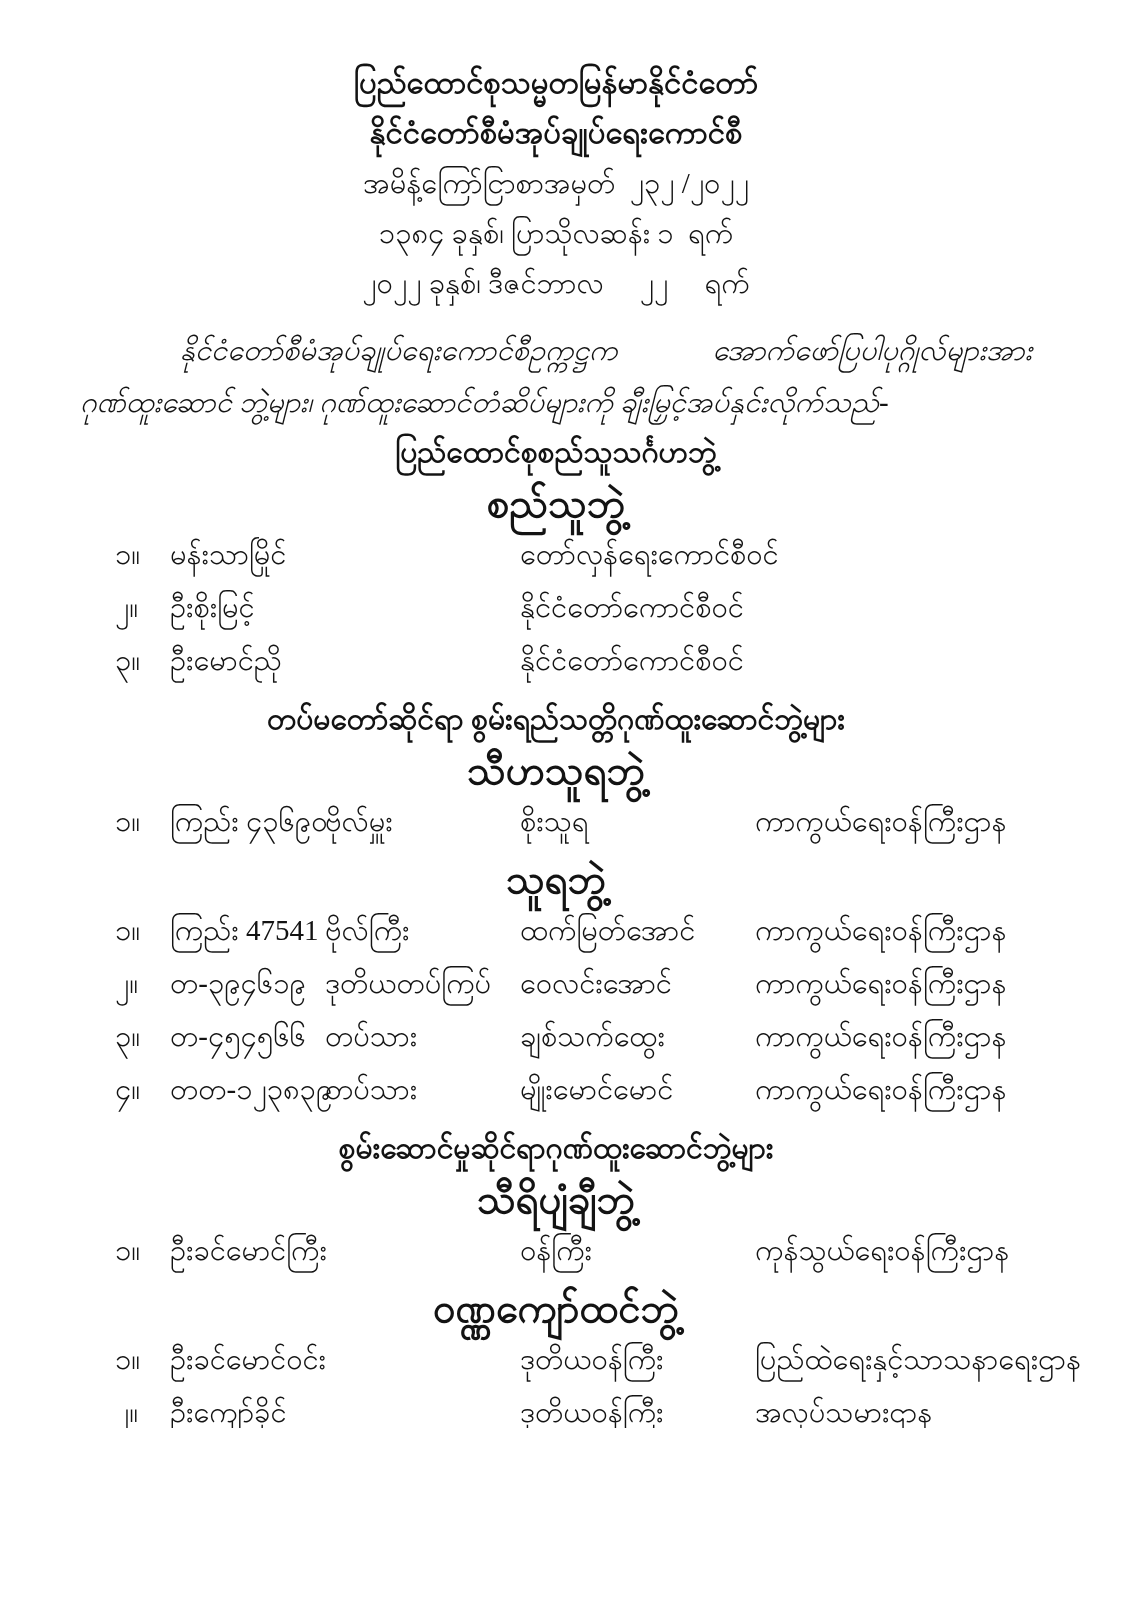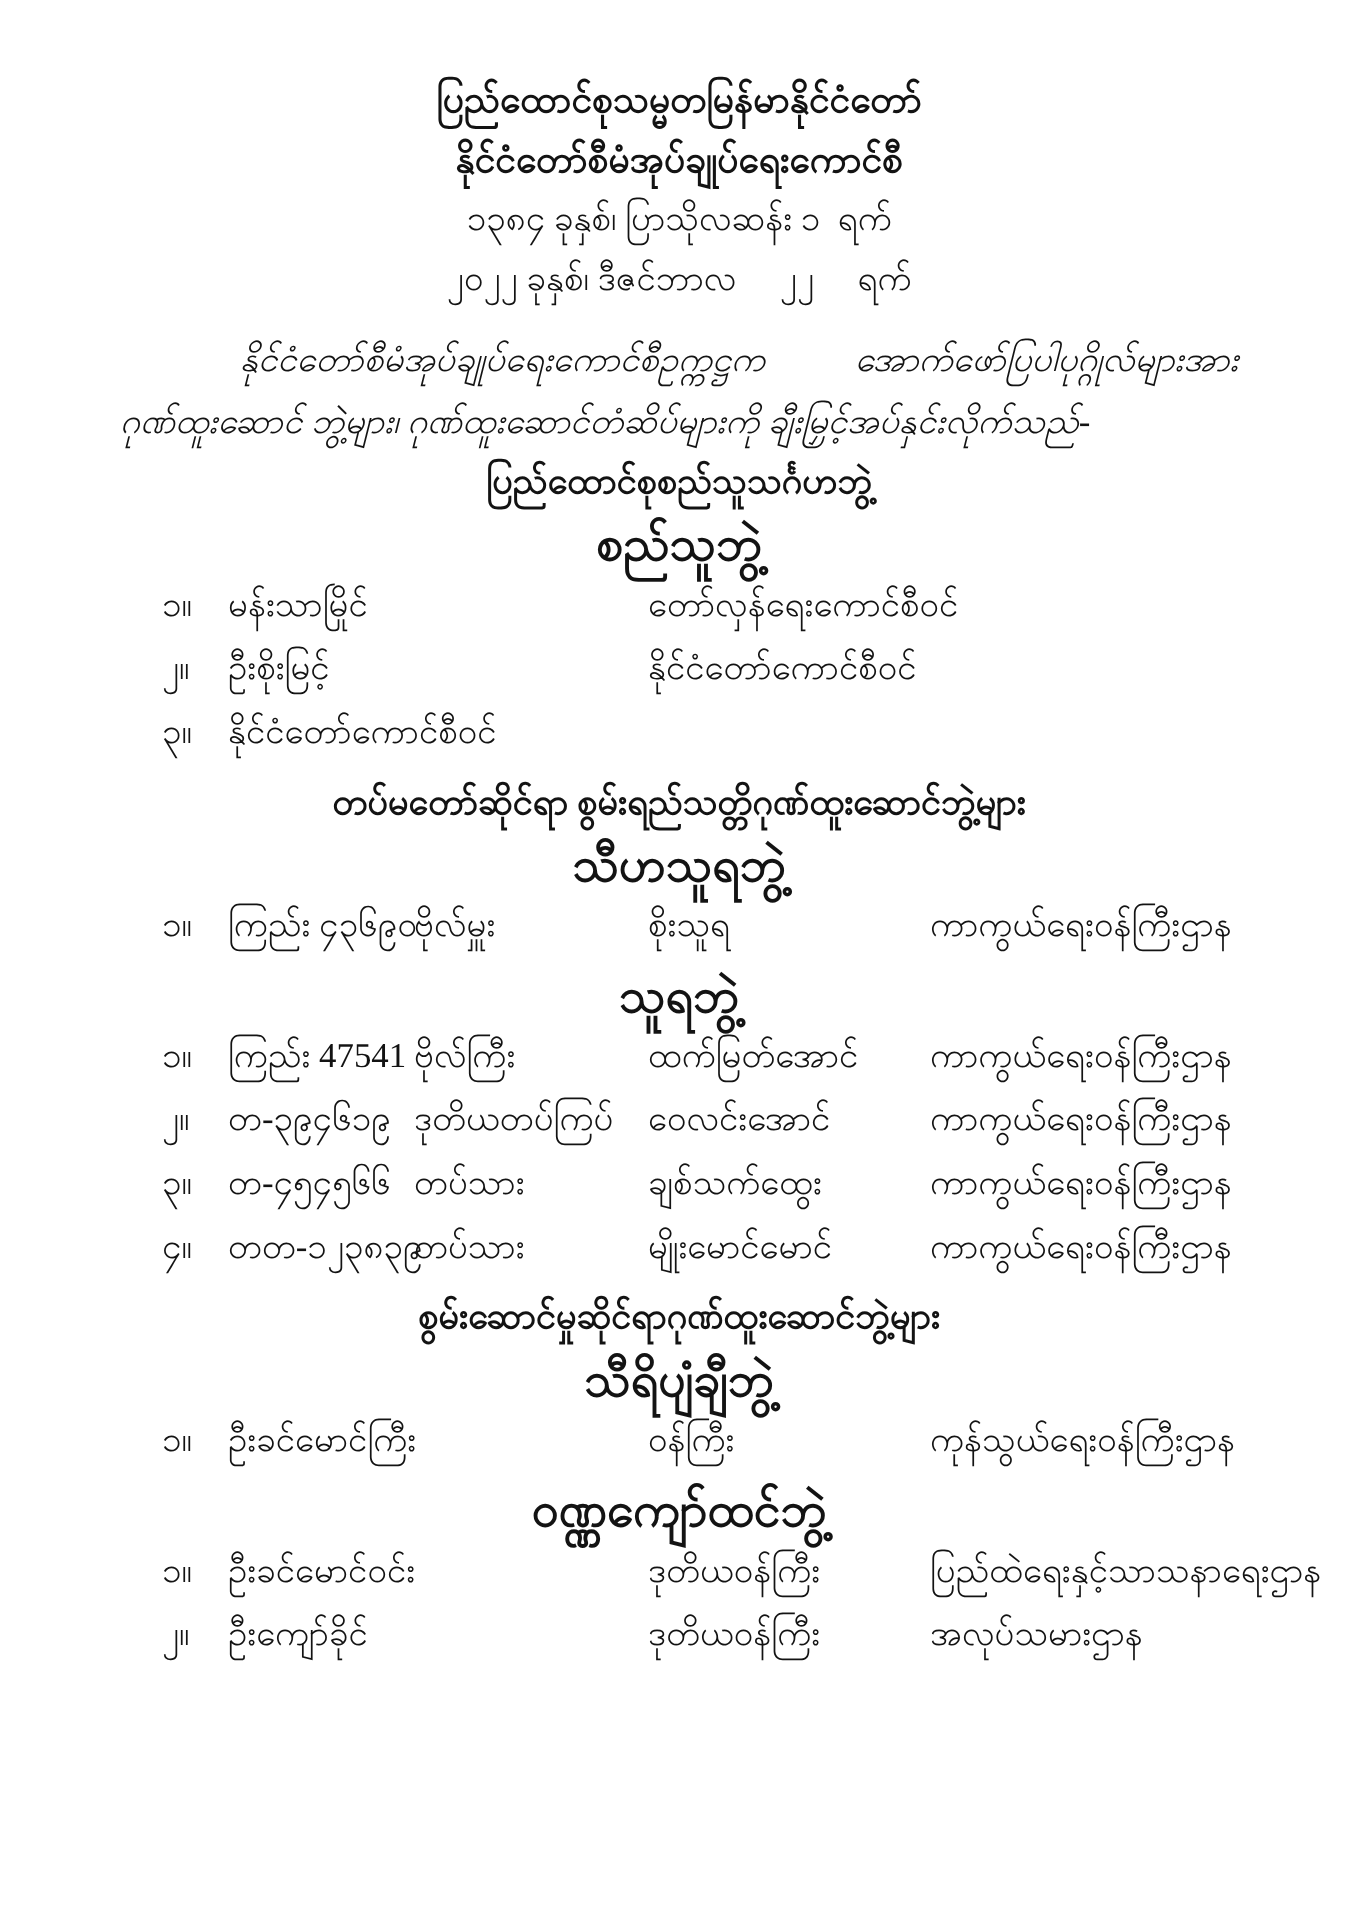--- a/index.html
+++ b/index.html
@@ -7,21 +7,21 @@
     padding: 0;
     background: #ffffff;
     color: #131313;
   }
   .page {
     position: relative;
     width: 1132px;
     height: 1428px;
     background: #ffffff;
     box-sizing: border-box;
-    padding: 58px 100px 0 100px;
+    padding: 58px 100px 0 80px;
     font-family: "Liberation Serif", serif;
     font-size: 29px;
     overflow: hidden;
   }
   .hdr-line {
     text-align: center;
     line-height: 50px;
     white-space: pre-wrap;
   }
   .hdr-title { font-weight: bold; font-size: 31px; }
@@ -59,20 +59,21 @@
   .row.mil { grid-template-columns: 55px 155px 195px 235px 1fr; }
   .cell { white-space: nowrap; }
 </style>
 </head>
 <body>
 
 <div class="page">
 
   <div class="hdr-line hdr-title">ပြည်ထောင်စုသမ္မတမြန်မာနိုင်ငံတော်</div>
   <div class="hdr-line hdr-title">နိုင်ငံတော်စီမံအုပ်ချုပ်ရေးကောင်စီ</div>
+  <div class="hdr-line">အမိန့်ကြော်ငြာစာအမှတ်  ၂၃၂ /၂၀၂၂</div>
   <div class="hdr-line">၁၃၈၄ ခုနှစ်၊ ပြာသိုလဆန်း ၁  ရက်</div>
   <div class="hdr-line">၂၀၂၂ ခုနှစ်၊ ဒီဇင်ဘာလ     ၂၂     ရက်</div>
 
   <p class="intro">နိုင်ငံတော်စီမံအုပ်ချုပ်ရေးကောင်စီဥက္ကဋ္ဌက အောက်ဖော်ပြပါပုဂ္ဂိုလ်များအား ဂုဏ်ထူးဆောင် ဘွဲ့များ၊ ဂုဏ်ထူးဆောင်တံဆိပ်များကို ချီးမြှင့်အပ်နှင်းလိုက်သည်-</p>
 
   <div class="sec-title">ပြည်ထောင်စုစည်သူသင်္ဂဟဘွဲ့</div>
   <div class="sub-title">စည်သူဘွဲ့</div>
   <div class="rows">
     <div class="row civ">
       <span class="cell">၁။</span>
@@ -81,20 +82,21 @@
       <span class="cell"></span>
     </div>
     <div class="row civ">
       <span class="cell">၂။</span>
       <span class="cell">ဦးစိုးမြင့်</span>
       <span class="cell">နိုင်ငံတော်ကောင်စီဝင်</span>
       <span class="cell"></span>
     </div>
     <div class="row civ">
       <span class="cell">၃။</span>
+      <span class="cell">ဦးမောင်ညို</span>
       <span class="cell">နိုင်ငံတော်ကောင်စီဝင်</span>
       <span class="cell"></span>
     </div>
   </div>
 
   <div class="sec-title">တပ်မတော်ဆိုင်ရာ စွမ်းရည်သတ္တိဂုဏ်ထူးဆောင်ဘွဲ့များ</div>
   <div class="sub-title">သီဟသူရဘွဲ့</div>
   <div class="rows">
     <div class="row mil">
       <span class="cell">၁။</span>

